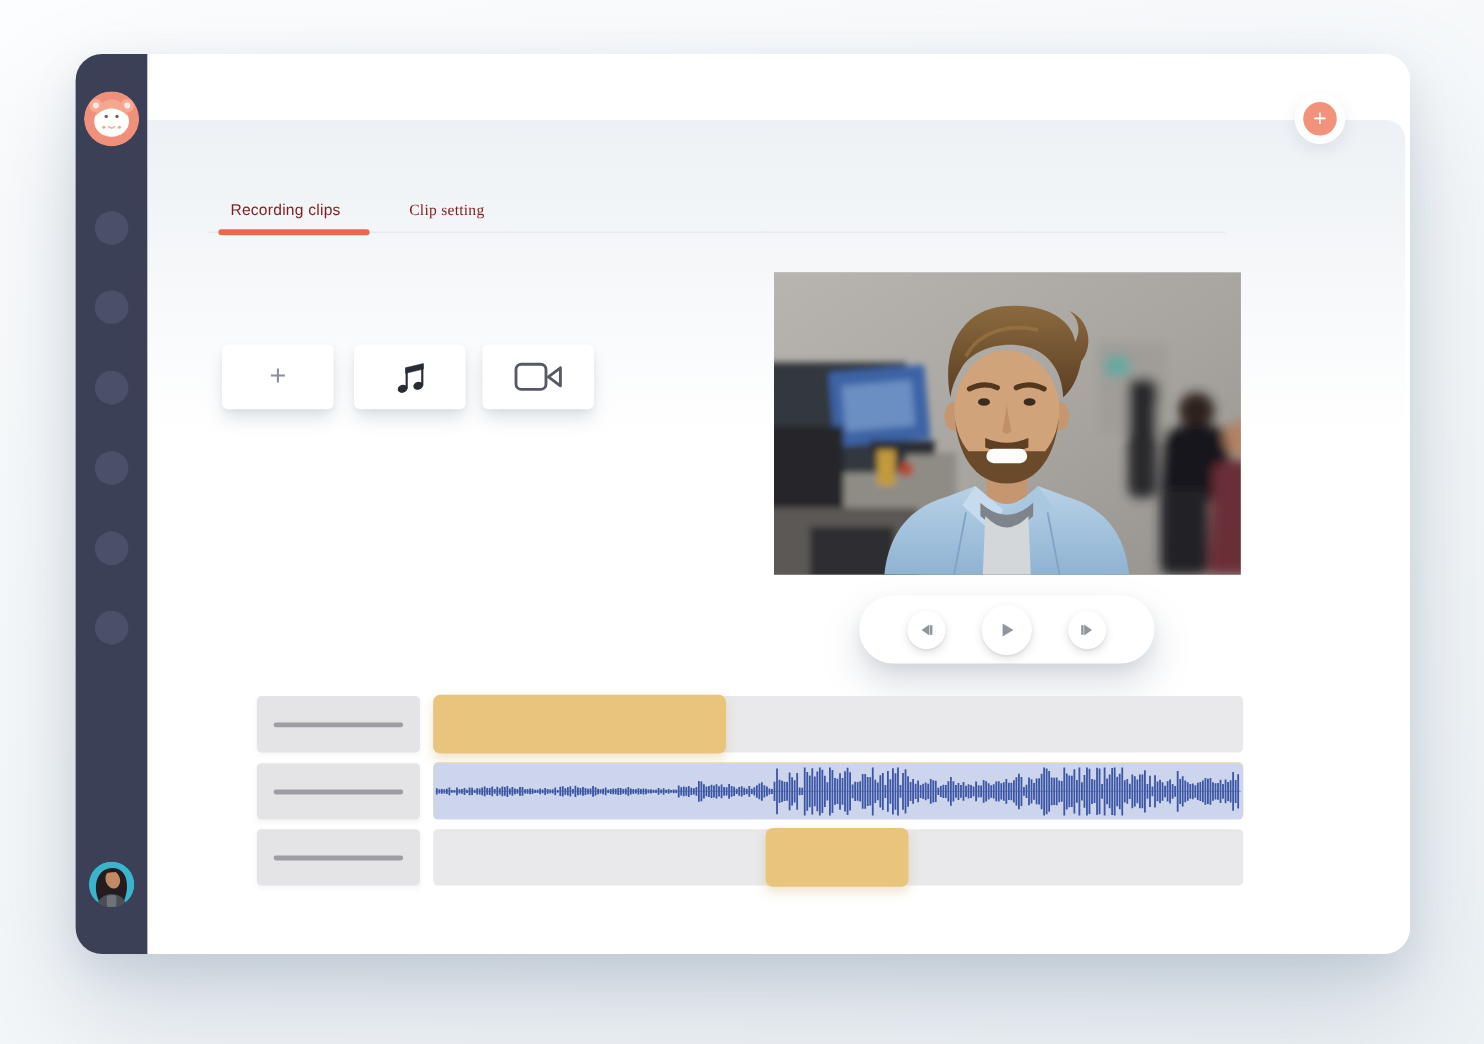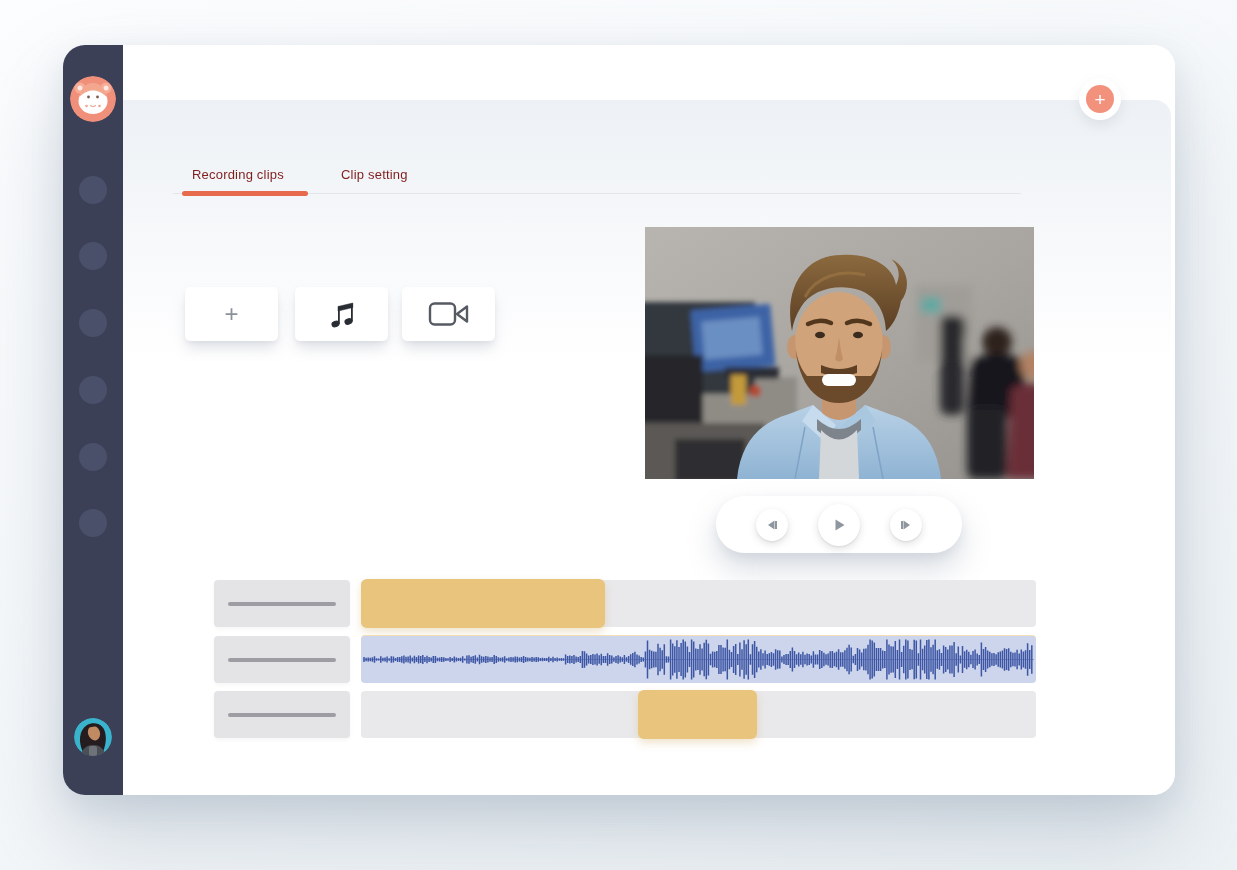--- a/index.html
+++ b/index.html
@@ -25,21 +25,21 @@
     background:linear-gradient(#edf1f5 0%,rgba(255,255,255,0) 85%);border-radius:0 16px 0 0;}
   .fab-badge{position:absolute;left:956px;top:33px;width:42px;height:42px;border-radius:50%;
     background:#fff;z-index:3;box-shadow:0 5px 12px rgba(140,150,165,.18);}
   .fab{position:absolute;left:963px;top:40px;width:28px;height:28px;border-radius:50%;z-index:4;
     background:var(--accent-fab,#f2917c);color:#fff;display:flex;align-items:center;justify-content:center;
     font-size:19px;font-weight:400;line-height:1;cursor:pointer;}
   
   .tabs{position:absolute;left:50px;top:120px;width:848px;height:34px;z-index:1;}
   .tab{position:absolute;top:2px;font-size:13px;color:#7f1d1d;cursor:pointer;letter-spacing:.2px;}
   .tab.t0{left:19px;}
-  .tab.t1{left:168px;}
+  .tab.t1{left:168px;font-family:Liberation Serif, serif;}
   .tab-underline{position:absolute;left:9px;top:26px;width:126px;height:5px;border-radius:3px;
     background:var(--accent,#e66a4b);}
   .tab-divider{position:absolute;left:0;top:28px;width:848px;height:1px;background:#e2e5e9;}
   
   .card{position:absolute;top:242px;width:93px;height:54px;background:#fff;border-radius:5px;z-index:1;
     box-shadow:0 9px 14px -2px rgba(145,155,170,.28),0 2px 4px rgba(145,155,170,.12);
     display:flex;align-items:center;justify-content:center;cursor:pointer;}
   .card.c0{left:62px;} .card.c1{left:172px;} .card.c2{left:279px;}
   .card .plus-glyph{font-size:24px;color:#8b919b;font-weight:400;line-height:1;}
   

